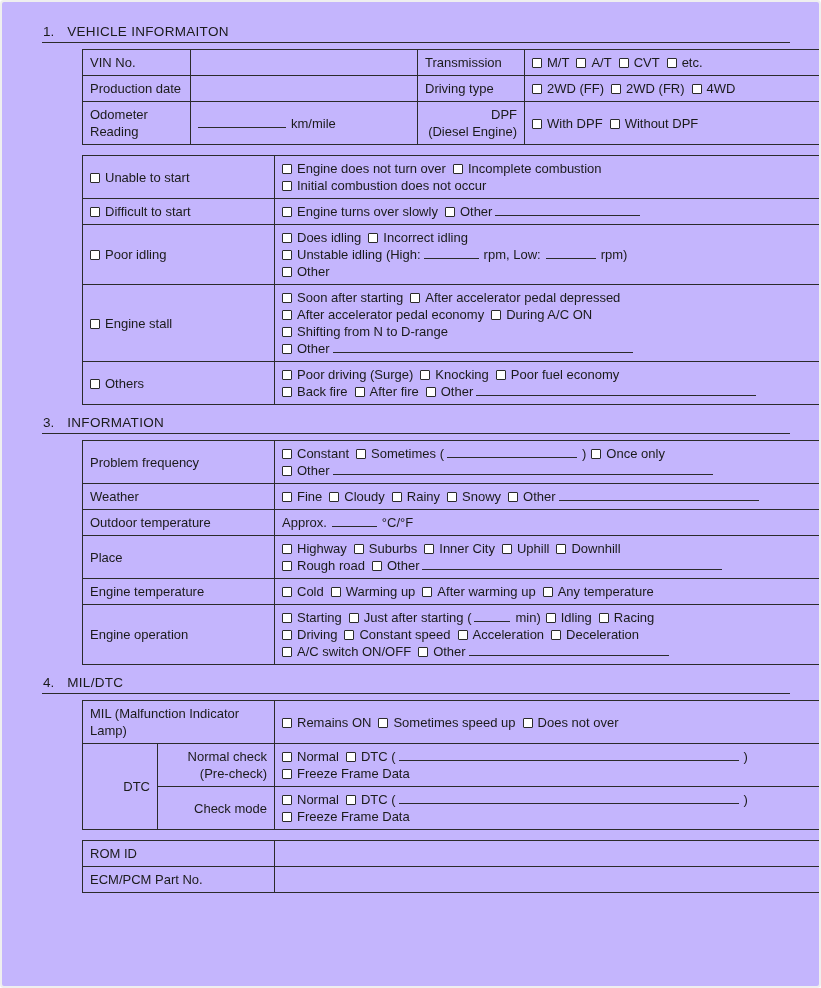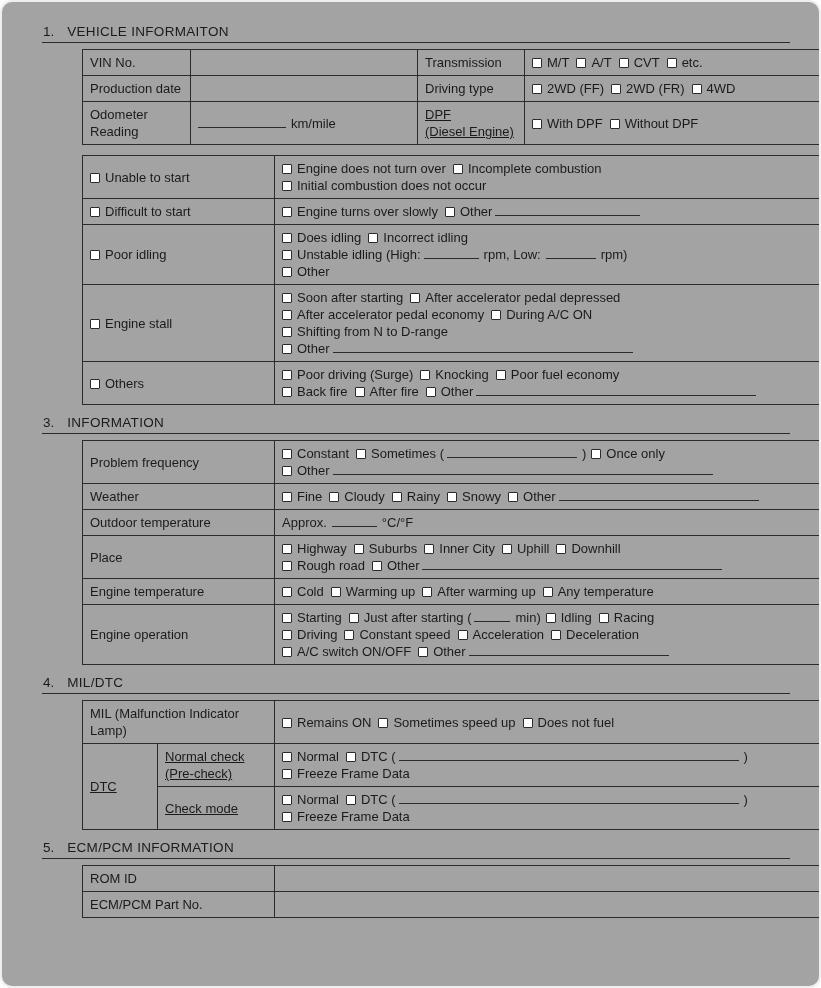--- a/index.html
+++ b/index.html
@@ -4,43 +4,43 @@
 <style>
   * { margin:0; padding:0; box-sizing:border-box; }
   html, body { background:#fdfdfd; }
   body {
     width:821px; height:988px;
     font-family:"Liberation Sans","DejaVu Sans",sans-serif;
     font-size:13px; color:#1b1b1b;
   }
   .frame {
     width:821px; height:988px;
-    background:#a3a3a3;
+    background:#c4b5fd;
     border:2px solid #efefef;
-    border-radius:12px;
+    border-radius:4px;
     padding:22px 29px 12px 40px;
     overflow:hidden;
   }
   .section { margin-bottom:10px; }
   .sec-head {
     border-bottom:1.4px solid #2b2b2b;
     padding:0 0 3px 1px;
     margin-bottom:6px;
     font-size:13.5px;
   }
   .sec-title { margin-left:13px; letter-spacing:.3px; }
   table.tbl { width:100%; border-collapse:collapse; table-layout:fixed;margin-left:40px; }
   .tbl td {
     border:1.4px solid #2b2b2b;
     padding:4px 7px;
     vertical-align:middle;
     line-height:17px;
   }
   .c-lab { white-space:pre-line; }
-  .ctr { text-align:left;text-decoration:underline; }
+  .ctr { text-align:right; }
   .ln { white-space:nowrap; overflow:hidden; }
   .opt { margin-right:7px; }
   .cb {
     display:inline-block; width:10px; height:10px;
     border:1.3px solid #2b2b2b; background:#fff;
     margin-right:5px; vertical-align:-1px; border-radius:1px;
   }
   .ul {
     display:inline-block; height:12px;
     border-bottom:1.3px solid #2b2b2b;
@@ -208,21 +208,21 @@
       <colgroup>
           <col style="width:75px">
           <col style="width:117px">
           <col>
         </colgroup>
       <tbody id="tb-mil">
           <tr>
             <td class="c-lab" colspan="2">MIL (Malfunction Indicator
 Lamp)</td>
             <td class="c-opt">
-              <div class="ln"><span class="opt"><span class="cb"></span><span class="lbl">Remains ON</span></span><span class="opt"><span class="cb"></span><span class="lbl">Sometimes speed up</span></span><span class="opt"><span class="cb"></span><span class="lbl">Does not fuel</span></span></div>
+              <div class="ln"><span class="opt"><span class="cb"></span><span class="lbl">Remains ON</span></span><span class="opt"><span class="cb"></span><span class="lbl">Sometimes speed up</span></span><span class="opt"><span class="cb"></span><span class="lbl">Does not over</span></span></div>
             </td>
           </tr>
           <tr>
             <td class="c-lab ctr" rowspan="2">DTC</td>
             <td class="c-lab ctr">Normal check
 (Pre-check)</td>
             <td class="c-opt">
               <div class="ln"><span class="opt"><span class="cb"></span><span class="lbl">Normal</span></span><span class="opt"><span class="cb"></span><span class="lbl">DTC (</span></span><span class="ul" style="width: 340px;"></span><span class="tx">)</span></div>
               <div class="ln"><span class="opt"><span class="cb"></span><span class="lbl">Freeze Frame Data</span></span></div>
             </td>
@@ -232,23 +232,20 @@
             <td class="c-opt">
               <div class="ln"><span class="opt"><span class="cb"></span><span class="lbl">Normal</span></span><span class="opt"><span class="cb"></span><span class="lbl">DTC (</span></span><span class="ul" style="width: 340px;"></span><span class="tx">)</span></div>
               <div class="ln"><span class="opt"><span class="cb"></span><span class="lbl">Freeze Frame Data</span></span></div>
             </td>
           </tr>
         </tbody>
     </table>
   </div>
 
   <div class="section">
-    <div class="sec-head">
-      <span class="sec-num">5.</span><span class="sec-title">ECM/PCM INFORMATION</span>
-    </div>
     <table class="tbl">
       <colgroup>
           <col style="width:192px">
           <col>
         </colgroup>
       <tbody id="tb-ecm">
           <tr>
             <td class="c-lab">ROM ID</td>
             <td class="c-val"></td>
           </tr>

